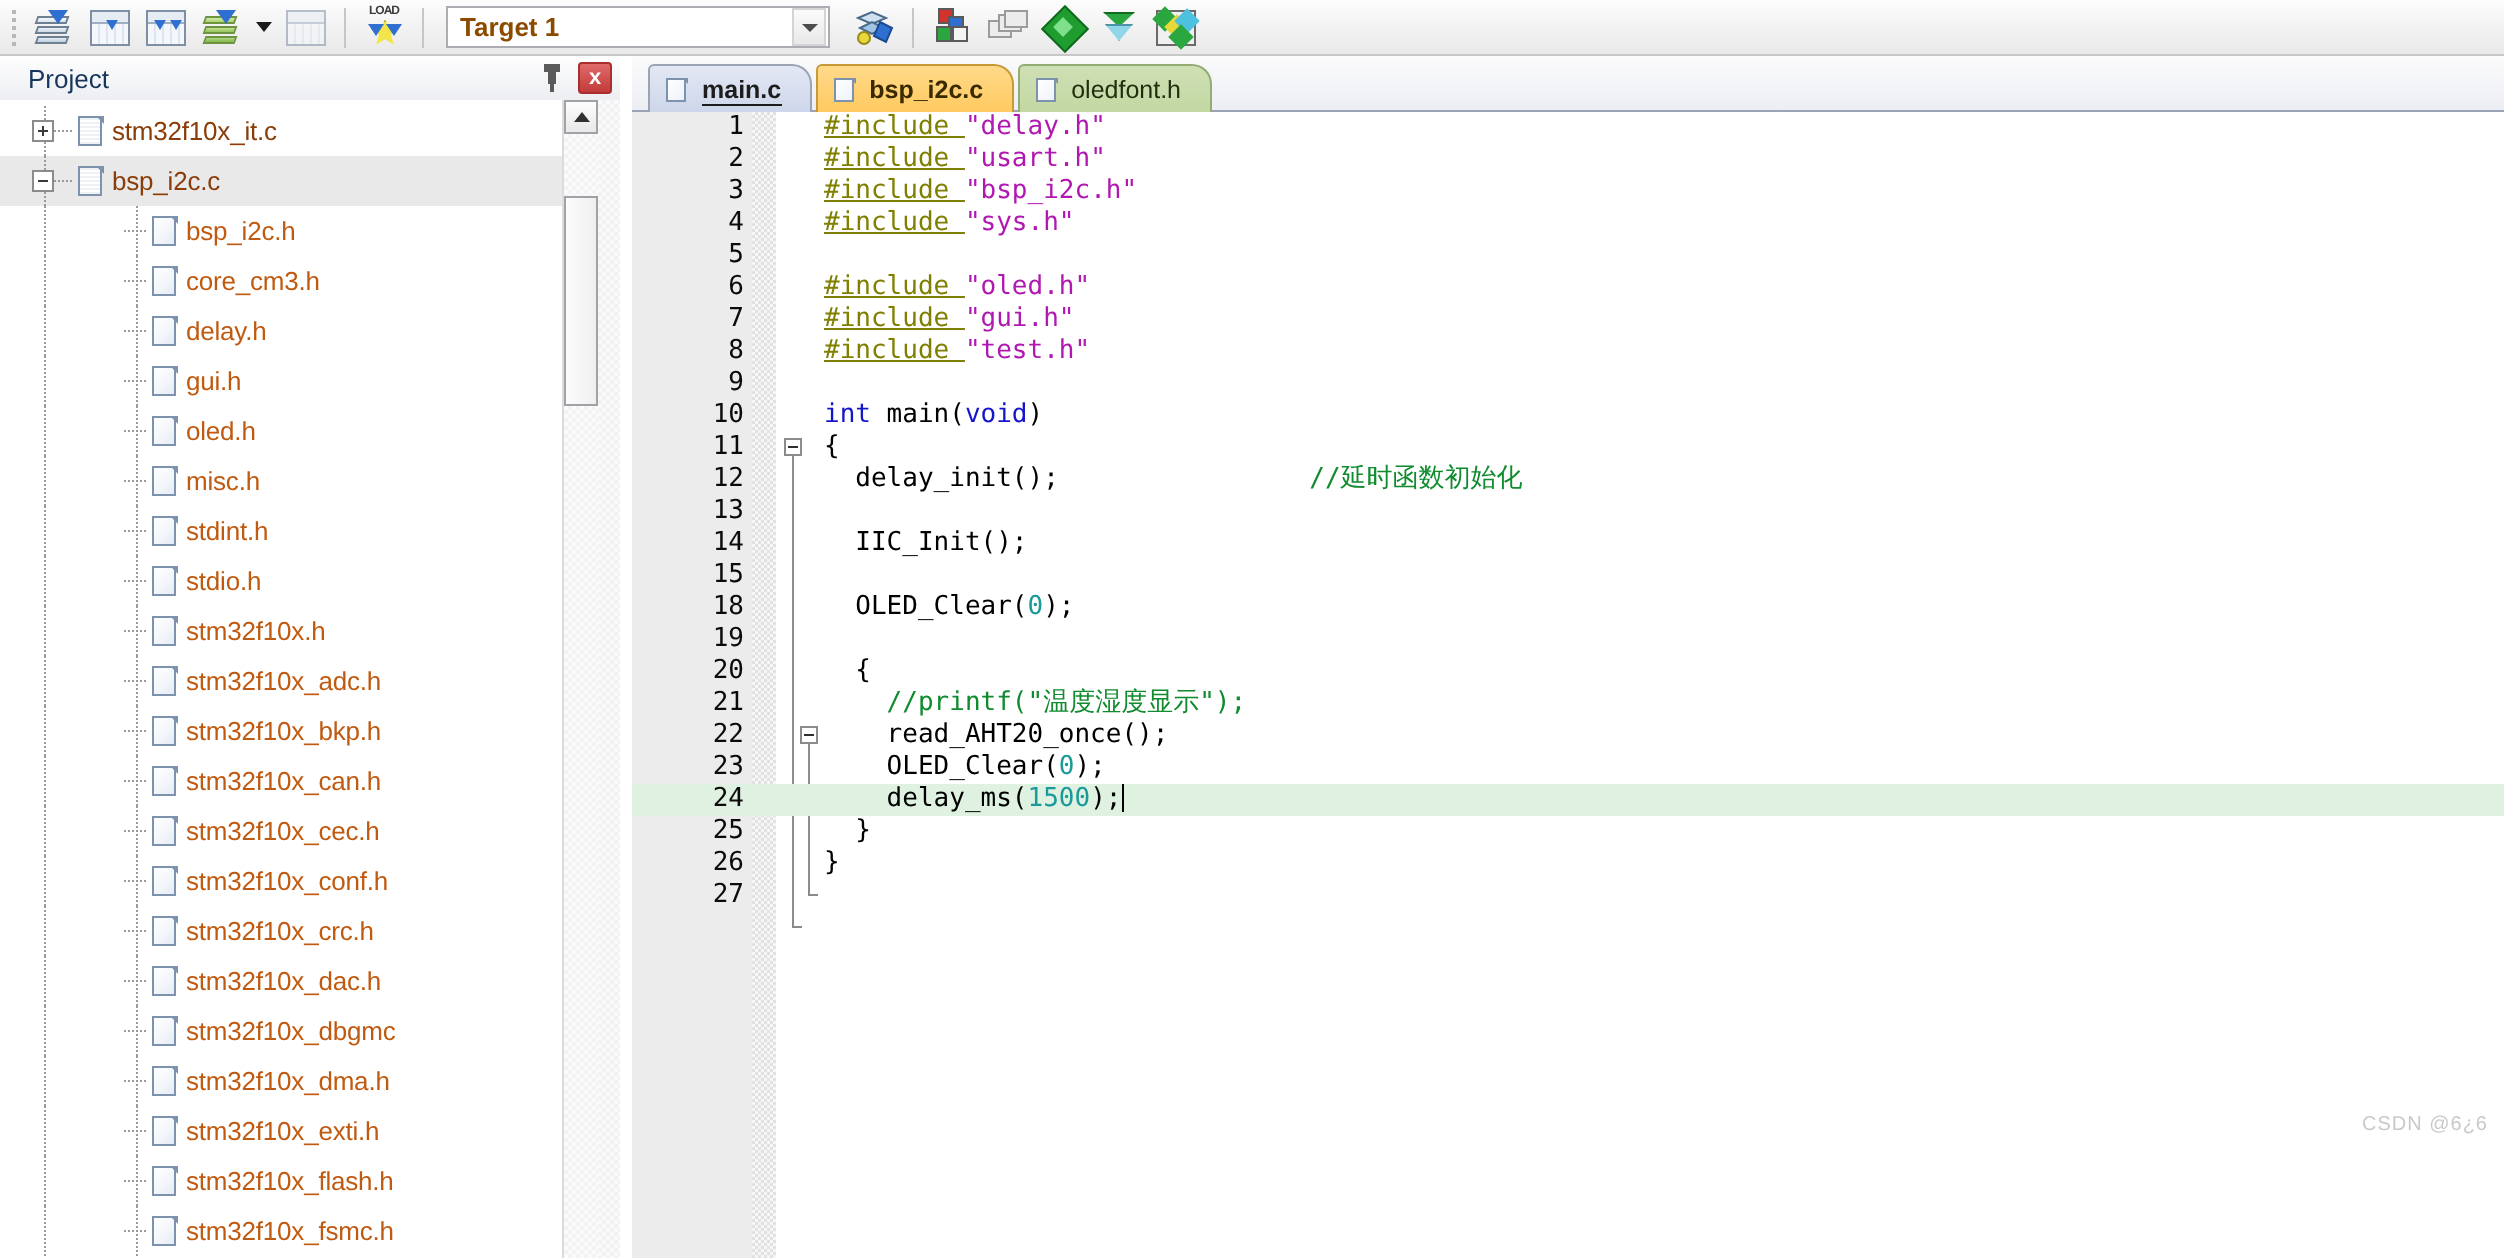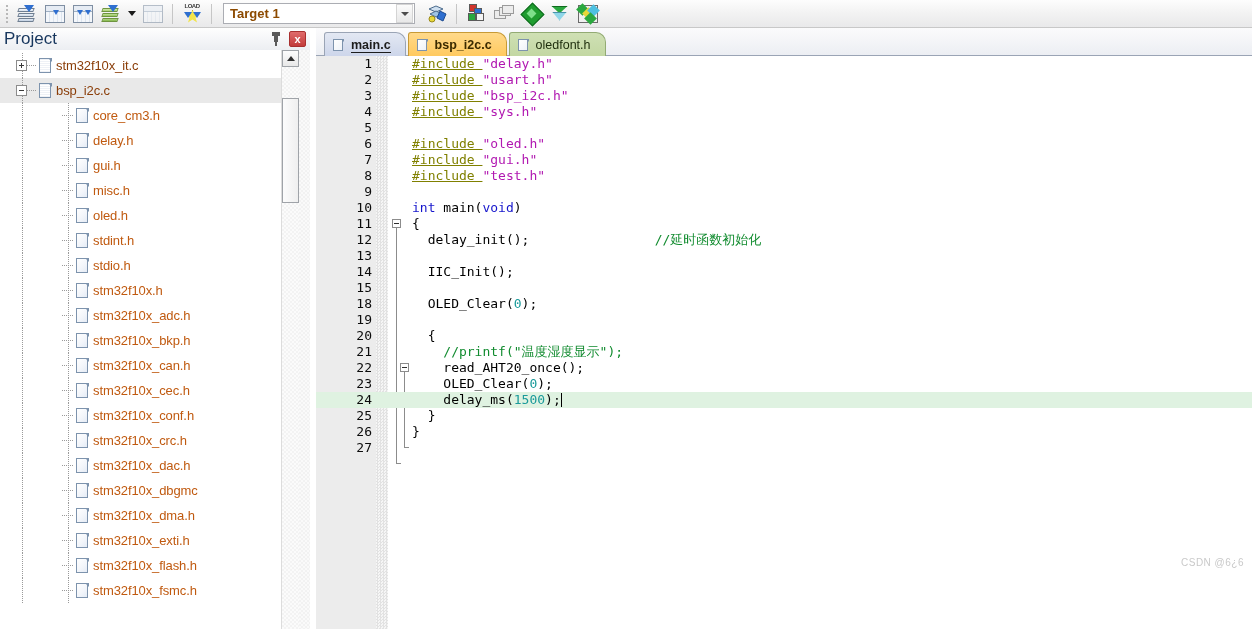--- a/index.html
+++ b/index.html
@@ -87,22 +87,22 @@
     box-sizing: border-box;
   }
   #project-header {
     height: 22px;
     background: linear-gradient(to bottom,#fefefe,#eceef2);
     border-bottom: 1px solid #c3c8d2;
     display: flex; align-items: center;
     position: relative;
   }
   #project-header .title {
-    padding-left: 4px;
-    font-size: 17px;
+    padding-left: 14px;
+    font-size: 13px;
     color: #17365d;
     font-family: "Liberation Sans", sans-serif;
   }
   #pin-btn {
     position: absolute; right: 26px; top: 3px;
     width: 16px; height: 16px;
     display: flex; align-items: center; justify-content: center;
   }
   #close-btn {
     position: absolute; right: 4px; top: 3px;
@@ -658,20 +658,31 @@
         </div>
         <div class="trow">
           <div class="tguide" style="left: 22px;"></div>
           <div class="tguide" style="left: 68px;"></div>
           <div style="width: 58px; flex: 0 0 auto;"></div>
           <div class="dots" style="width: 12px;"></div>
           <div class="ficon">
             <div class="pg"></div>
             <div class="fold"></div>
           </div>
+          <div class="tlabel">bsp_i2c.h</div>
+        </div>
+        <div class="trow">
+          <div class="tguide" style="left: 22px;"></div>
+          <div class="tguide" style="left: 68px;"></div>
+          <div style="width: 58px; flex: 0 0 auto;"></div>
+          <div class="dots" style="width: 12px;"></div>
+          <div class="ficon">
+            <div class="pg"></div>
+            <div class="fold"></div>
+          </div>
           <div class="tlabel">core_cm3.h</div>
         </div>
         <div class="trow">
           <div class="tguide" style="left: 22px;"></div>
           <div class="tguide" style="left: 68px;"></div>
           <div style="width: 58px; flex: 0 0 auto;"></div>
           <div class="dots" style="width: 12px;"></div>
           <div class="ficon">
             <div class="pg"></div>
             <div class="fold"></div>
@@ -691,32 +702,32 @@
         </div>
         <div class="trow">
           <div class="tguide" style="left: 22px;"></div>
           <div class="tguide" style="left: 68px;"></div>
           <div style="width: 58px; flex: 0 0 auto;"></div>
           <div class="dots" style="width: 12px;"></div>
           <div class="ficon">
             <div class="pg"></div>
             <div class="fold"></div>
           </div>
+          <div class="tlabel">oled.h</div>
+        </div>
+        <div class="trow">
+          <div class="tguide" style="left: 22px;"></div>
+          <div class="tguide" style="left: 68px;"></div>
+          <div style="width: 58px; flex: 0 0 auto;"></div>
+          <div class="dots" style="width: 12px;"></div>
+          <div class="ficon">
+            <div class="pg"></div>
+            <div class="fold"></div>
+          </div>
           <div class="tlabel">misc.h</div>
-        </div>
-        <div class="trow">
-          <div class="tguide" style="left: 22px;"></div>
-          <div class="tguide" style="left: 68px;"></div>
-          <div style="width: 58px; flex: 0 0 auto;"></div>
-          <div class="dots" style="width: 12px;"></div>
-          <div class="ficon">
-            <div class="pg"></div>
-            <div class="fold"></div>
-          </div>
-          <div class="tlabel">oled.h</div>
         </div>
         <div class="trow">
           <div class="tguide" style="left: 22px;"></div>
           <div class="tguide" style="left: 68px;"></div>
           <div style="width: 58px; flex: 0 0 auto;"></div>
           <div class="dots" style="width: 12px;"></div>
           <div class="ficon">
             <div class="pg"></div>
             <div class="fold"></div>
           </div>

